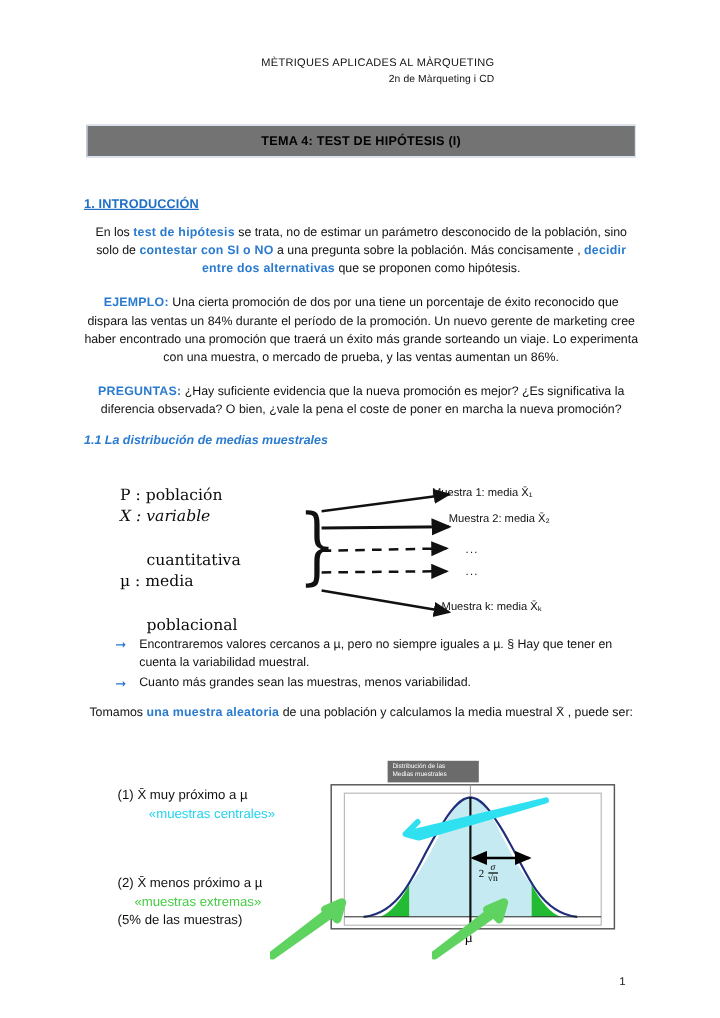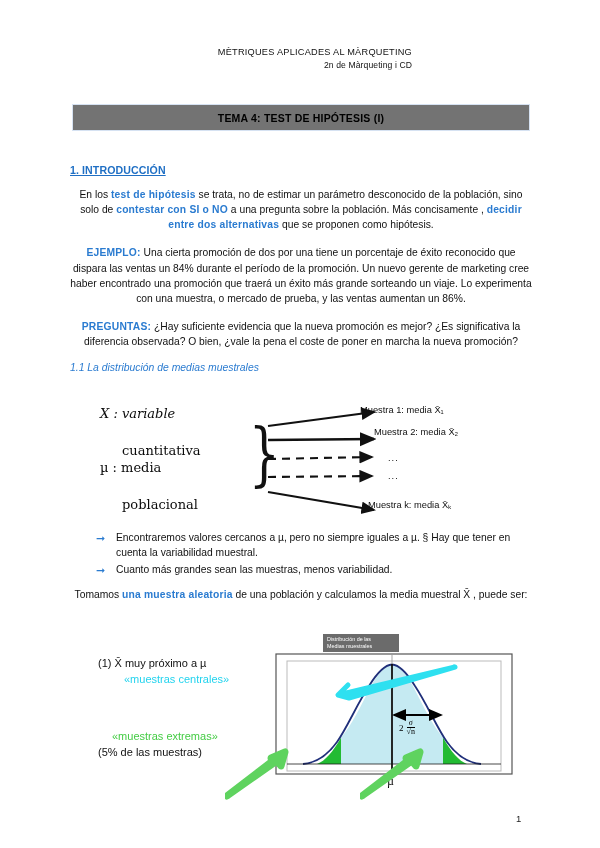--- a/index.html
+++ b/index.html
@@ -80,21 +80,21 @@
   p.para {
     font-size: 10.3px;
     line-height: 1.47;
     margin: 0 0 13px 0;
     color: #111;
     text-align: center;
   }
   .bluebold { color: #2a7bd0; font-weight: bold; letter-spacing: .2px;}
   .h3 {
     font-size: 10.4px;
-    font-weight: normal;
+    font-weight: bold;
     font-style: italic;
     color: #2a7bd0;
     margin: 6px 0 8px 0;
   }
   .qline {
     font-size: 10.3px;
     font-weight: bold;
     color: #2a7bd0;
     margin: 0 0 4px 0;
   }
@@ -237,20 +237,21 @@
 
     <p class="para"><span class="bluebold">EJEMPLO:</span><span> Una cierta promoción de dos por una tiene un porcentaje de éxito reconocido que dispara las ventas un 84% durante el período de la promoción. Un nuevo gerente de marketing cree haber encontrado una promoción que traerá un éxito más grande sorteando un viaje. Lo experimenta con una muestra, o mercado de prueba, y las ventas aumentan un 86%.</span></p>
 
     <p class="para"><span class="bluebold">PREGUNTAS:</span><span> ¿Hay suficiente evidencia que la nueva promoción es mejor? ¿Es significativa la diferencia observada? O bien, ¿vale la pena el coste de poner en marcha la nueva promoción?</span></p>
 
     <div class="h3">1.1 La distribución de medias muestrales</div>
   </div>
 
   <div class="diagram1">
     <div class="d1-left">
+      <div>P : población</div>
       <div class="ital">X : variable</div>
       <div class="ind">cuantitativa</div>
       <div>µ : media</div>
       <div class="ind">poblacional</div>
     </div>
 
     <div class="d1-brace">}</div>
 
     <svg width="120" height="118" style="position:absolute;left:196px;top:4px;">
       <defs>
@@ -283,20 +284,21 @@
   </div>
 
   <div class="diagram2">
 
     <div class="d2-text">
       <div>(1) X̄ muy próximo a µ</div>
       <div class="cyan indent">«muestras centrales»</div>
       <div class="gap"></div>
       <div class="gap"></div>
       <div class="gap"></div>
+      <div>(2) X̄ menos próximo a µ</div>
       <div class="green indent2">«muestras extremas»</div>
       <div>(5% de las muestras)</div>
     </div>
 
     <div class="chartbox">
       <div class="chart-title">
         <div>Distribución de las</div>
         <div>Medias muestrales</div>
       </div>
 

